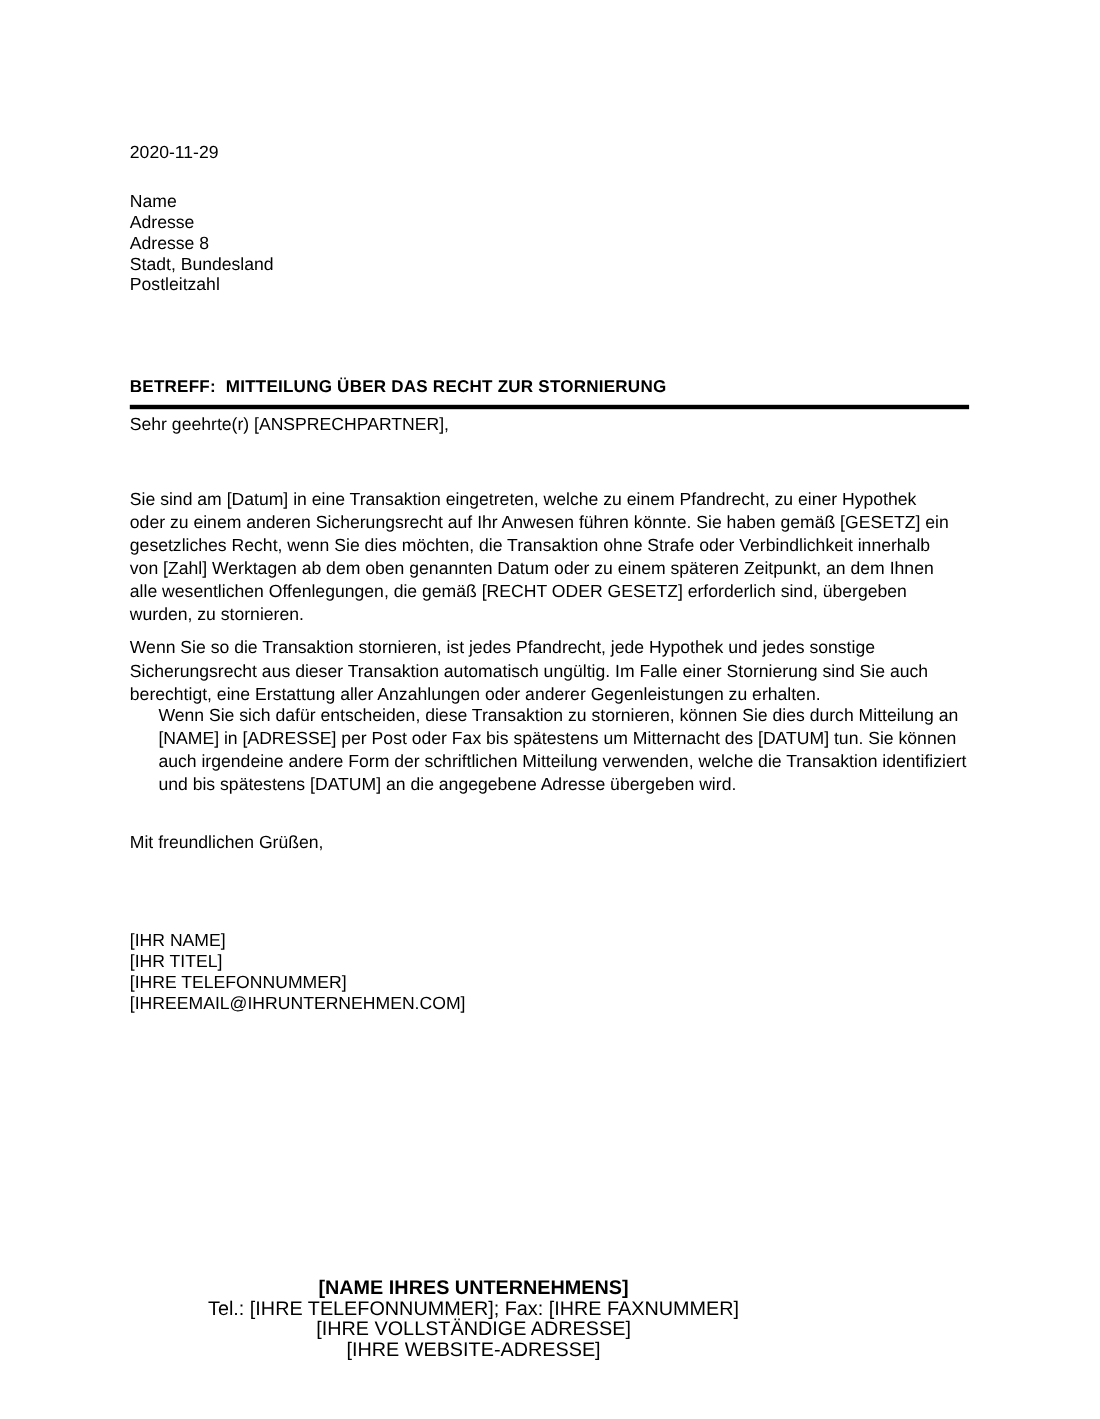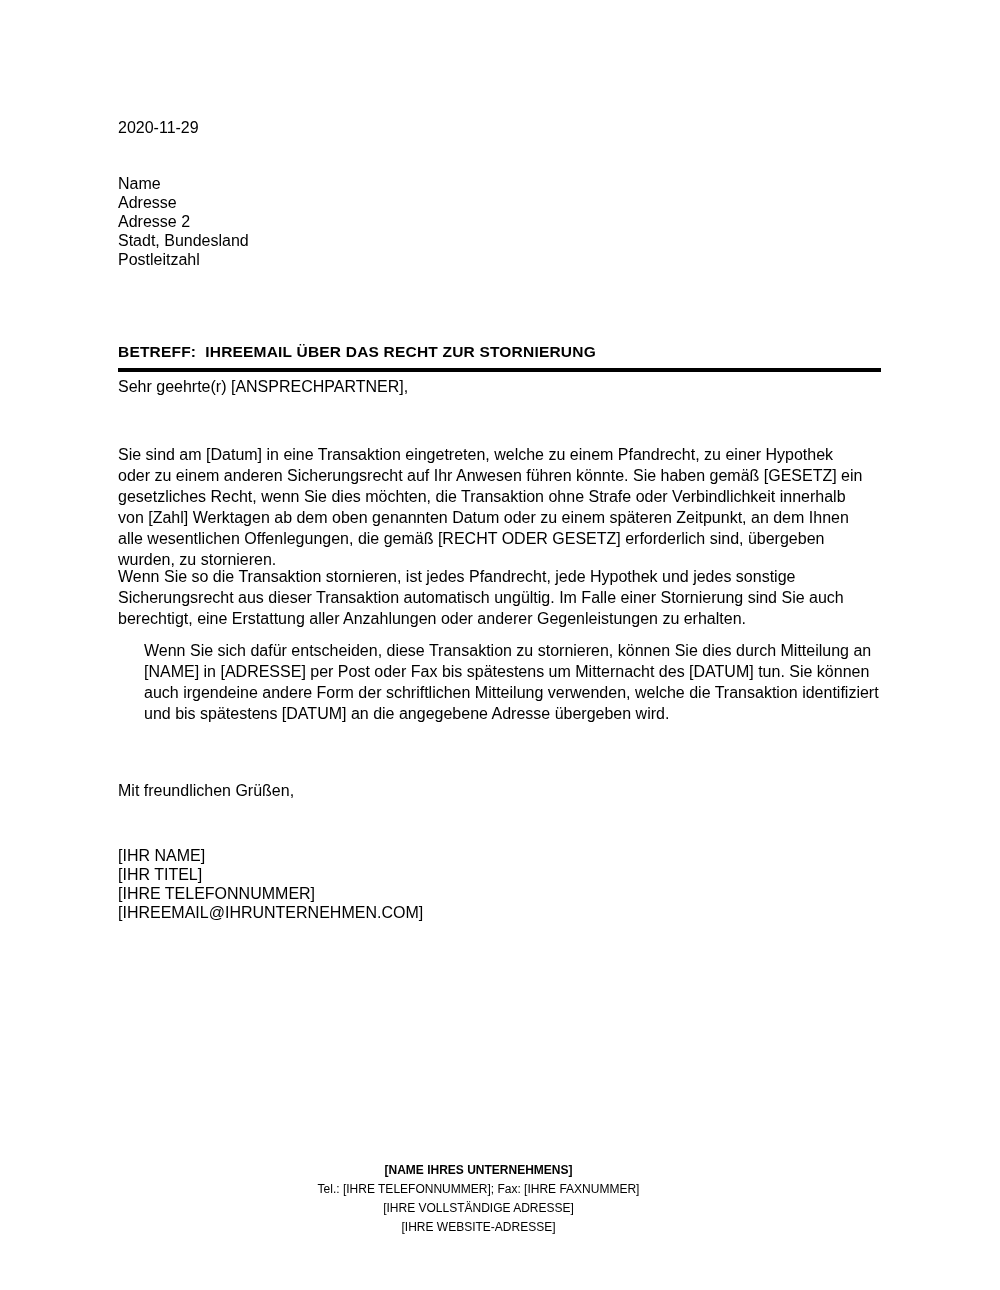--- a/index.html
+++ b/index.html
@@ -14,21 +14,21 @@
     background: #ffffff;
     color: #000000;
     font-family: "Liberation Sans", "DejaVu Sans", sans-serif;
     font-size: 16px;
     overflow: hidden;
   }
   .abs { position: absolute; left: 118px; }
   .multiline { white-space: pre-line; }
 
   .date {
-    top: 118px;
+    top: 130px;
     line-height: 19px;
   }
   .address {
     top: 174px;
     line-height: 19px;
   }
   .subject {
     top: 343px;
     font-weight: bold;
     font-size: 15.5px;
@@ -43,57 +43,55 @@
   }
   .salutation {
     top: 376px;
     line-height: 21px;
   }
   .para {
     width: 775px;
     line-height: 21px;
   }
   .p1 { top: 430px; margin-top: 14px; }
-  .p2 { top: 566px; }
+  .p2 { top: 579px; }
   .p3 { top: 640px; margin-left: 26px; }
   .closing {
     top: 756px;
     line-height: 21px;
-    margin-top: 24px;
   }
   .signature {
     top: 846px;
     line-height: 19px;
   }
   .footer {
     position: absolute;
     left: 0;
     top: 1161px;
     width: 861px;
     text-align: center;
-    font-size: 12px;
+    font-size: 18px;
     line-height: 19px;
-    padding-left: 48px;
   }
   .footer-company { font-weight: bold; }
 </style>
 </head>
 <body>
 
 <div class="page">
 
   <div class="abs date">2020-11-29</div>
 
   <div class="abs address multiline">Name
 Adresse
-Adresse 2
+Adresse 8
 Stadt, Bundesland
 Postleitzahl</div>
 
-  <div class="abs subject">BETREFF:  IHREEMAIL ÜBER DAS RECHT ZUR STORNIERUNG</div>
+  <div class="abs subject">BETREFF:  MITTEILUNG ÜBER DAS RECHT ZUR STORNIERUNG</div>
 
   <div class="abs rule"></div>
 
   <div class="abs salutation">Sehr geehrte(r) [ANSPRECHPARTNER],</div>
 
   <div class="abs para p1 multiline">Sie sind am [Datum] in eine Transaktion eingetreten, welche zu einem Pfandrecht, zu einer Hypothek
 oder zu einem anderen Sicherungsrecht auf Ihr Anwesen führen könnte. Sie haben gemäß [GESETZ] ein
 gesetzliches Recht, wenn Sie dies möchten, die Transaktion ohne Strafe oder Verbindlichkeit innerhalb
 von [Zahl] Werktagen ab dem oben genannten Datum oder zu einem späteren Zeitpunkt, an dem Ihnen
 alle wesentlichen Offenlegungen, die gemäß [RECHT ODER GESETZ] erforderlich sind, übergeben

